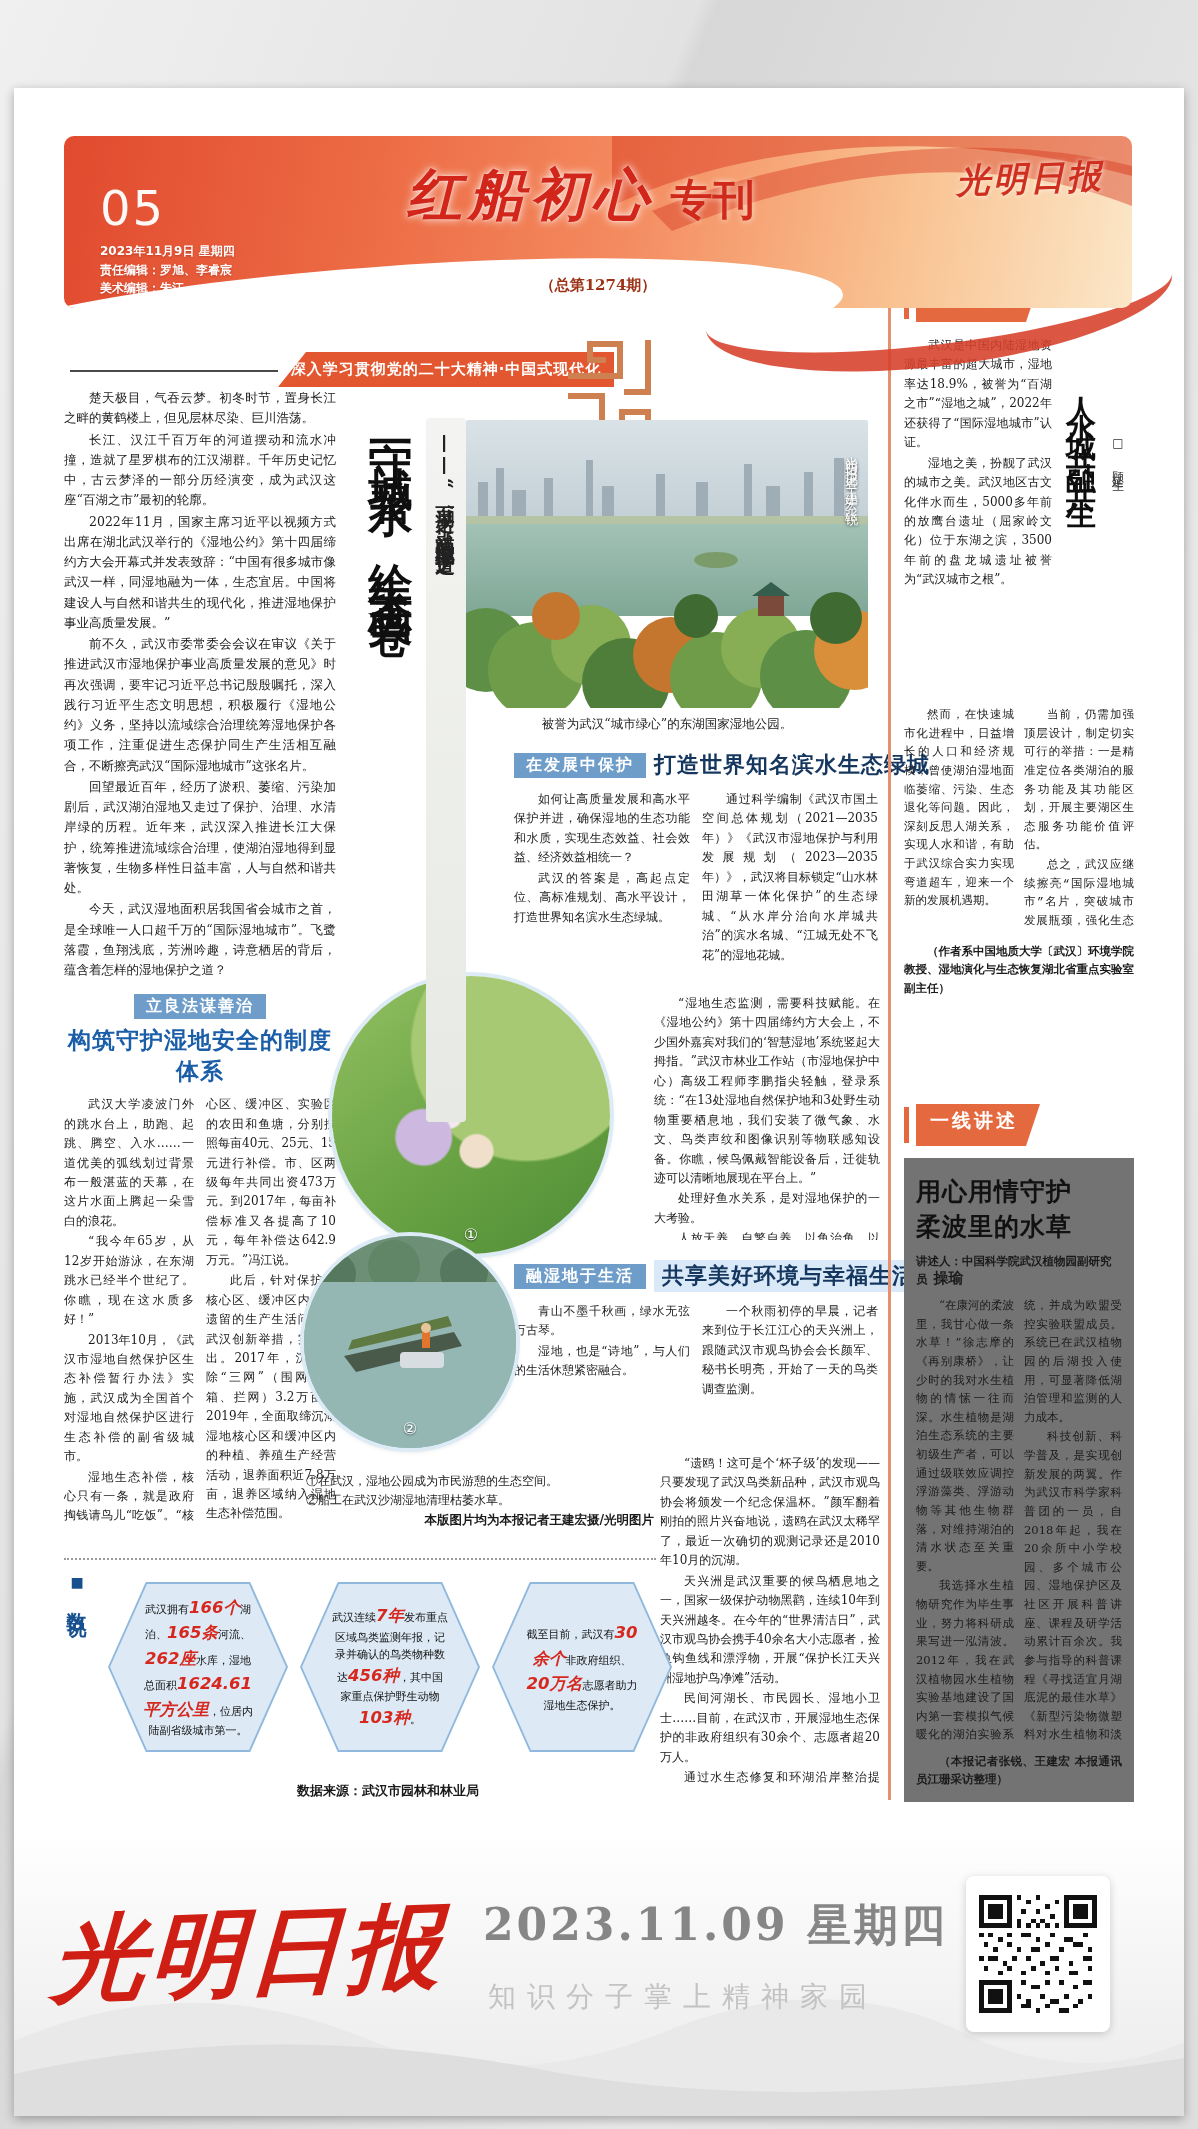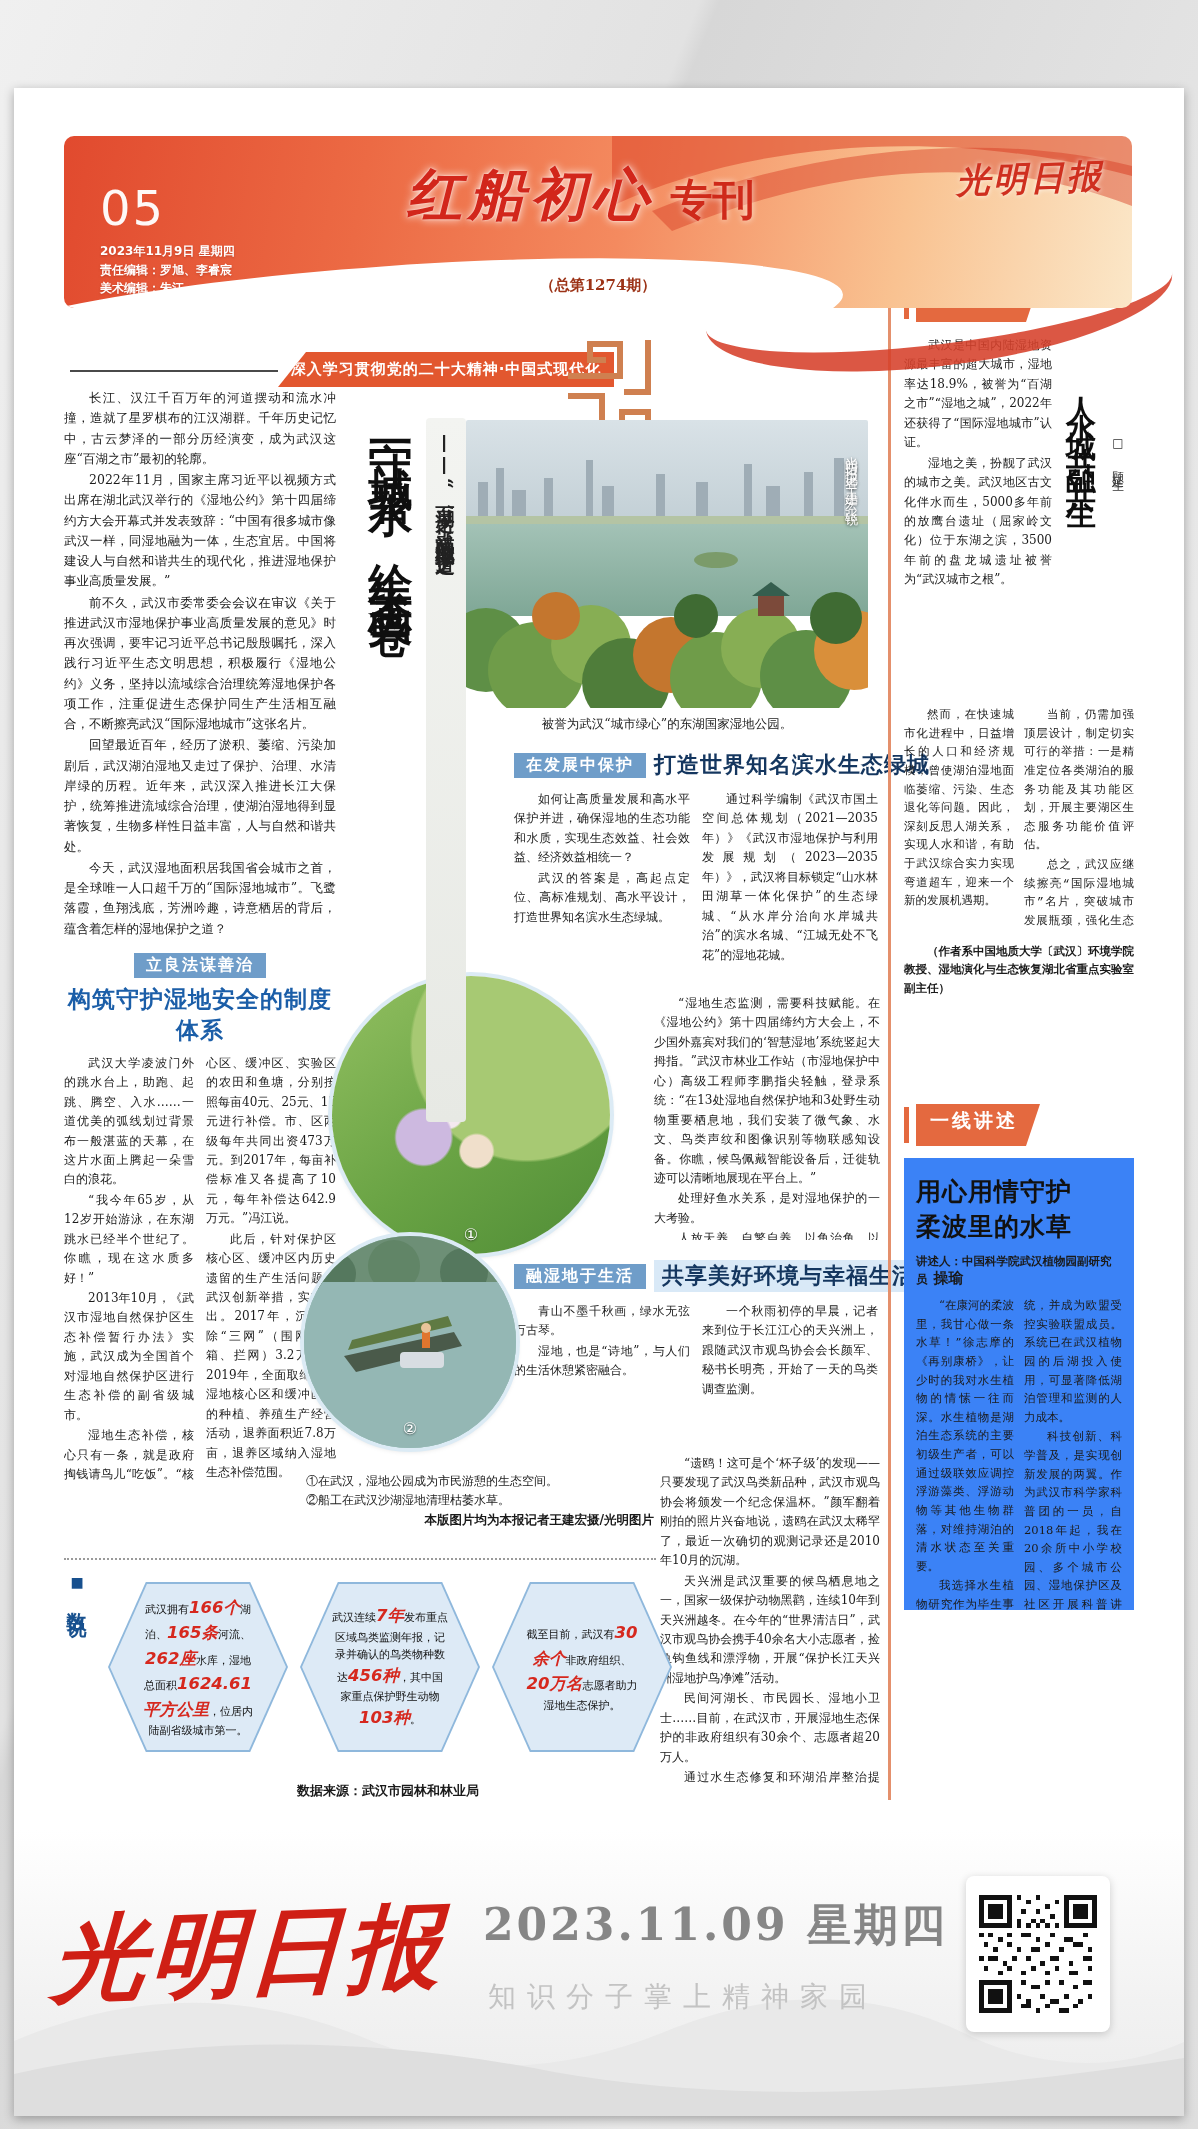--- a/index.html
+++ b/index.html
@@ -148,21 +148,21 @@
   .expert { position:absolute; left:890px; top:192px; width:230px; }
   .exp-top { display:flex; margin-top:14px; }
   .exp-col1 { width:148px; height:362px; overflow:hidden; }
   .exp-col1 .para { font-size:12px; }
   .exp-titlebox { flex:1; display:flex; justify-content:center; gap:8px; padding-top:36px; }
   .exp-title { writing-mode:vertical-rl; font-size:30px; font-weight:900; letter-spacing:17px; color:#0e0e0e; }
   .exp-author { writing-mode:vertical-rl; font-size:12px; color:#333; margin-top:64px; letter-spacing:4px; }
   .exp-cols { height:232px; margin-top:8px; column-gap:10px;font-family:Liberation Mono, monospace; }
   .exp-cols .para, .expert .closing { font-size:11.5px; }
   .frontline { position:absolute; left:890px; top:1016px; width:230px; }
-  .fl-box { background:#3b82f6; margin-top:12px; padding:16px 12px 10px; height:452px; overflow:hidden; }
+  .fl-box { background:#737373; margin-top:12px; padding:16px 12px 10px; height:644px; overflow:hidden; }
   .fl-line { font-size:25px; font-weight:900; color:#111; line-height:1.4; letter-spacing:1px; }
   .fl-speaker { font-size:11.5px; margin:10px 0 8px; font-weight:bold; }
   .fl-sp-name { font-size:15px; margin-left:6px; }
   .fl-cols { height:452px; column-gap:10px; }
   .fl-cols .para, .frontline .closing { font-size:11.5px; }
   
   .footer { position:absolute; left:0; top:1742px; width:1170px; height:286px; background:linear-gradient(#ffffff,#f2f2f2 60%,#ebebeb); overflow:hidden; }
   .mountains { position:absolute; left:0; bottom:0; }
   .footer-logo {
     position:absolute; left:38px; top:60px; font-size:94px; font-style:italic; font-weight:900;
@@ -206,20 +206,21 @@
     <svg class="ornament" width="92" height="116" viewBox="0 0 92 116">
       <g fill="none" stroke="#cf8050" stroke-width="6">
         <path d="M6 42 H58 V10 H28 V26 H44"></path>
         <path d="M86 6 V58 H62"></path>
         <path d="M6 62 H40 V108 H86 V78 H60 V94"></path>
       </g>
     </svg>
 
     <div class="left-col">
       <div class="intro">
+          <p class="para">楚天极目，气吞云梦。初冬时节，置身长江之畔的黄鹤楼上，但见层林尽染、巨川浩荡。</p>
           <p class="para">长江、汉江千百万年的河道摆动和流水冲撞，造就了星罗棋布的江汉湖群。千年历史记忆中，古云梦泽的一部分历经演变，成为武汉这座“百湖之市”最初的轮廓。</p>
           <p class="para">2022年11月，国家主席习近平以视频方式出席在湖北武汉举行的《湿地公约》第十四届缔约方大会开幕式并发表致辞：“中国有很多城市像武汉一样，同湿地融为一体，生态宜居。中国将建设人与自然和谐共生的现代化，推进湿地保护事业高质量发展。”</p>
           <p class="para">前不久，武汉市委常委会会议在审议《关于推进武汉市湿地保护事业高质量发展的意见》时再次强调，要牢记习近平总书记殷殷嘱托，深入践行习近平生态文明思想，积极履行《湿地公约》义务，坚持以流域综合治理统筹湿地保护各项工作，注重促进生态保护同生产生活相互融合，不断擦亮武汉“国际湿地城市”这张名片。</p>
           <p class="para">回望最近百年，经历了淤积、萎缩、污染加剧后，武汉湖泊湿地又走过了保护、治理、水清岸绿的历程。近年来，武汉深入推进长江大保护，统筹推进流域综合治理，使湖泊湿地得到显著恢复，生物多样性日益丰富，人与自然和谐共处。</p>
           <p class="para">今天，武汉湿地面积居我国省会城市之首，是全球唯一人口超千万的“国际湿地城市”。飞鹭落霞，鱼翔浅底，芳洲吟趣，诗意栖居的背后，蕴含着怎样的湿地保护之道？</p>
         </div>
       <div class="sec1-head">
         <span class="b-badge">立良法谋善治</span>
         <h3 class="sec1-title">构筑守护湿地安全的制度体系</h3>
       </div>

